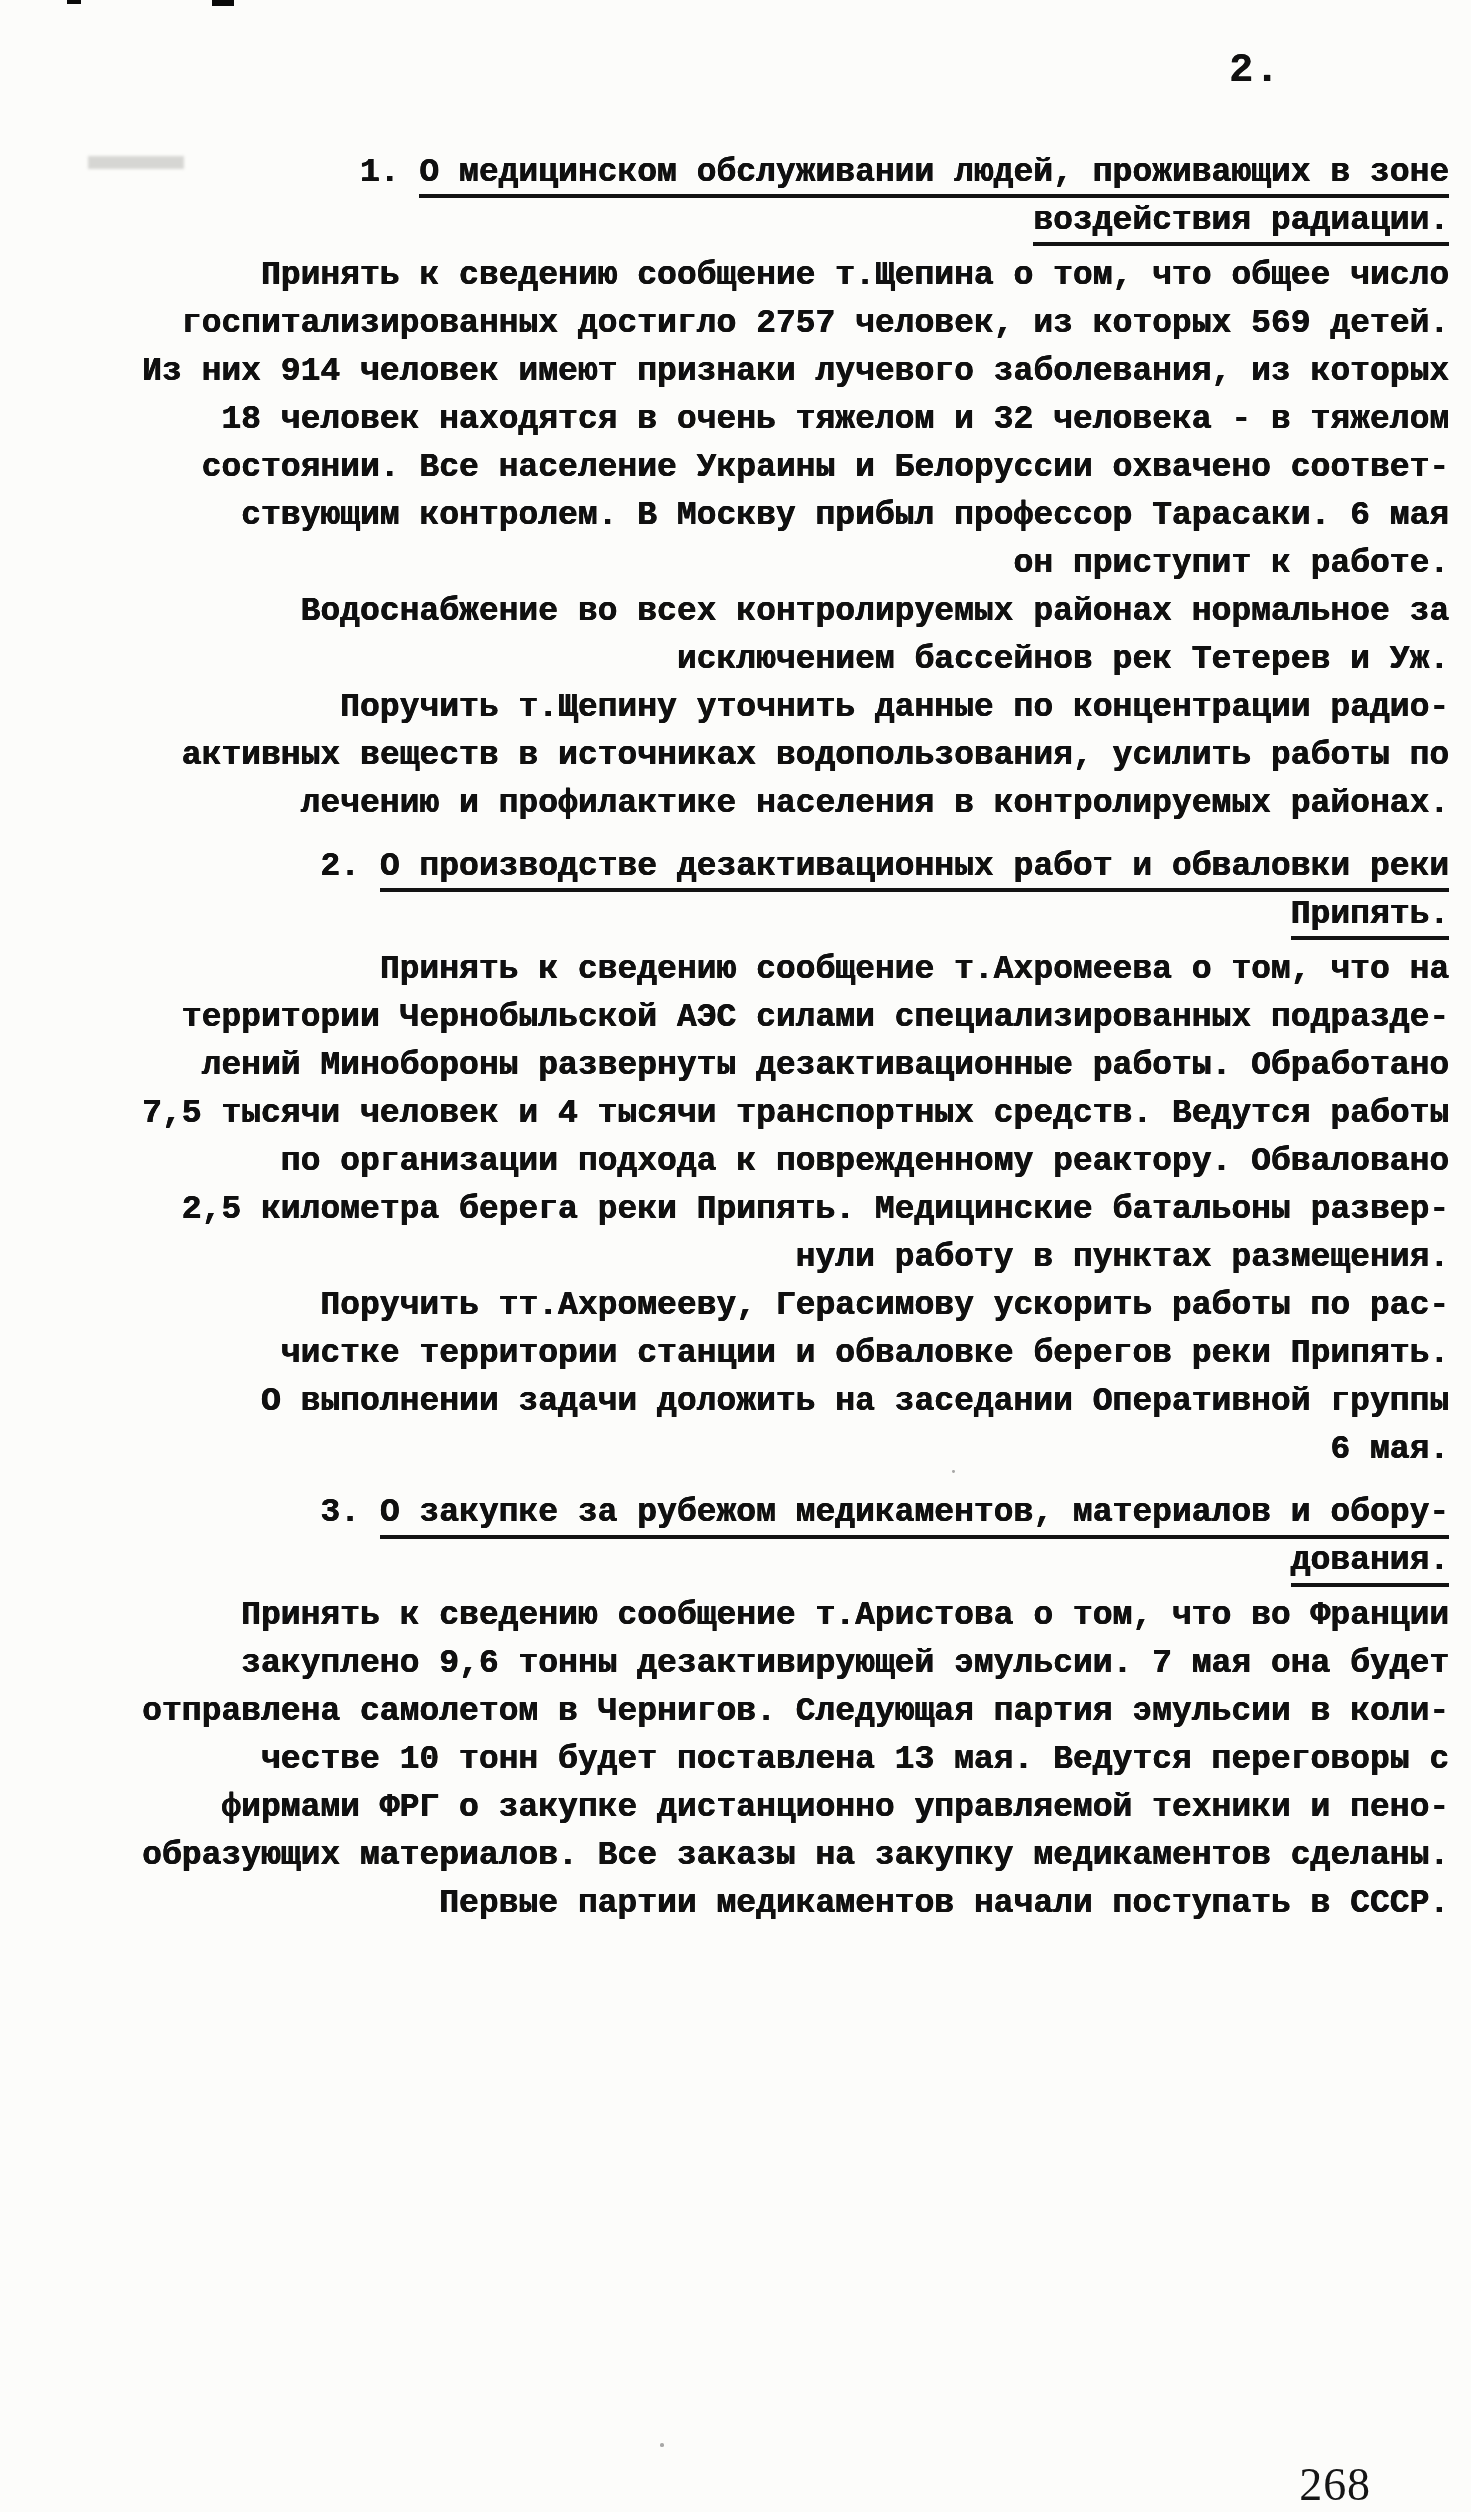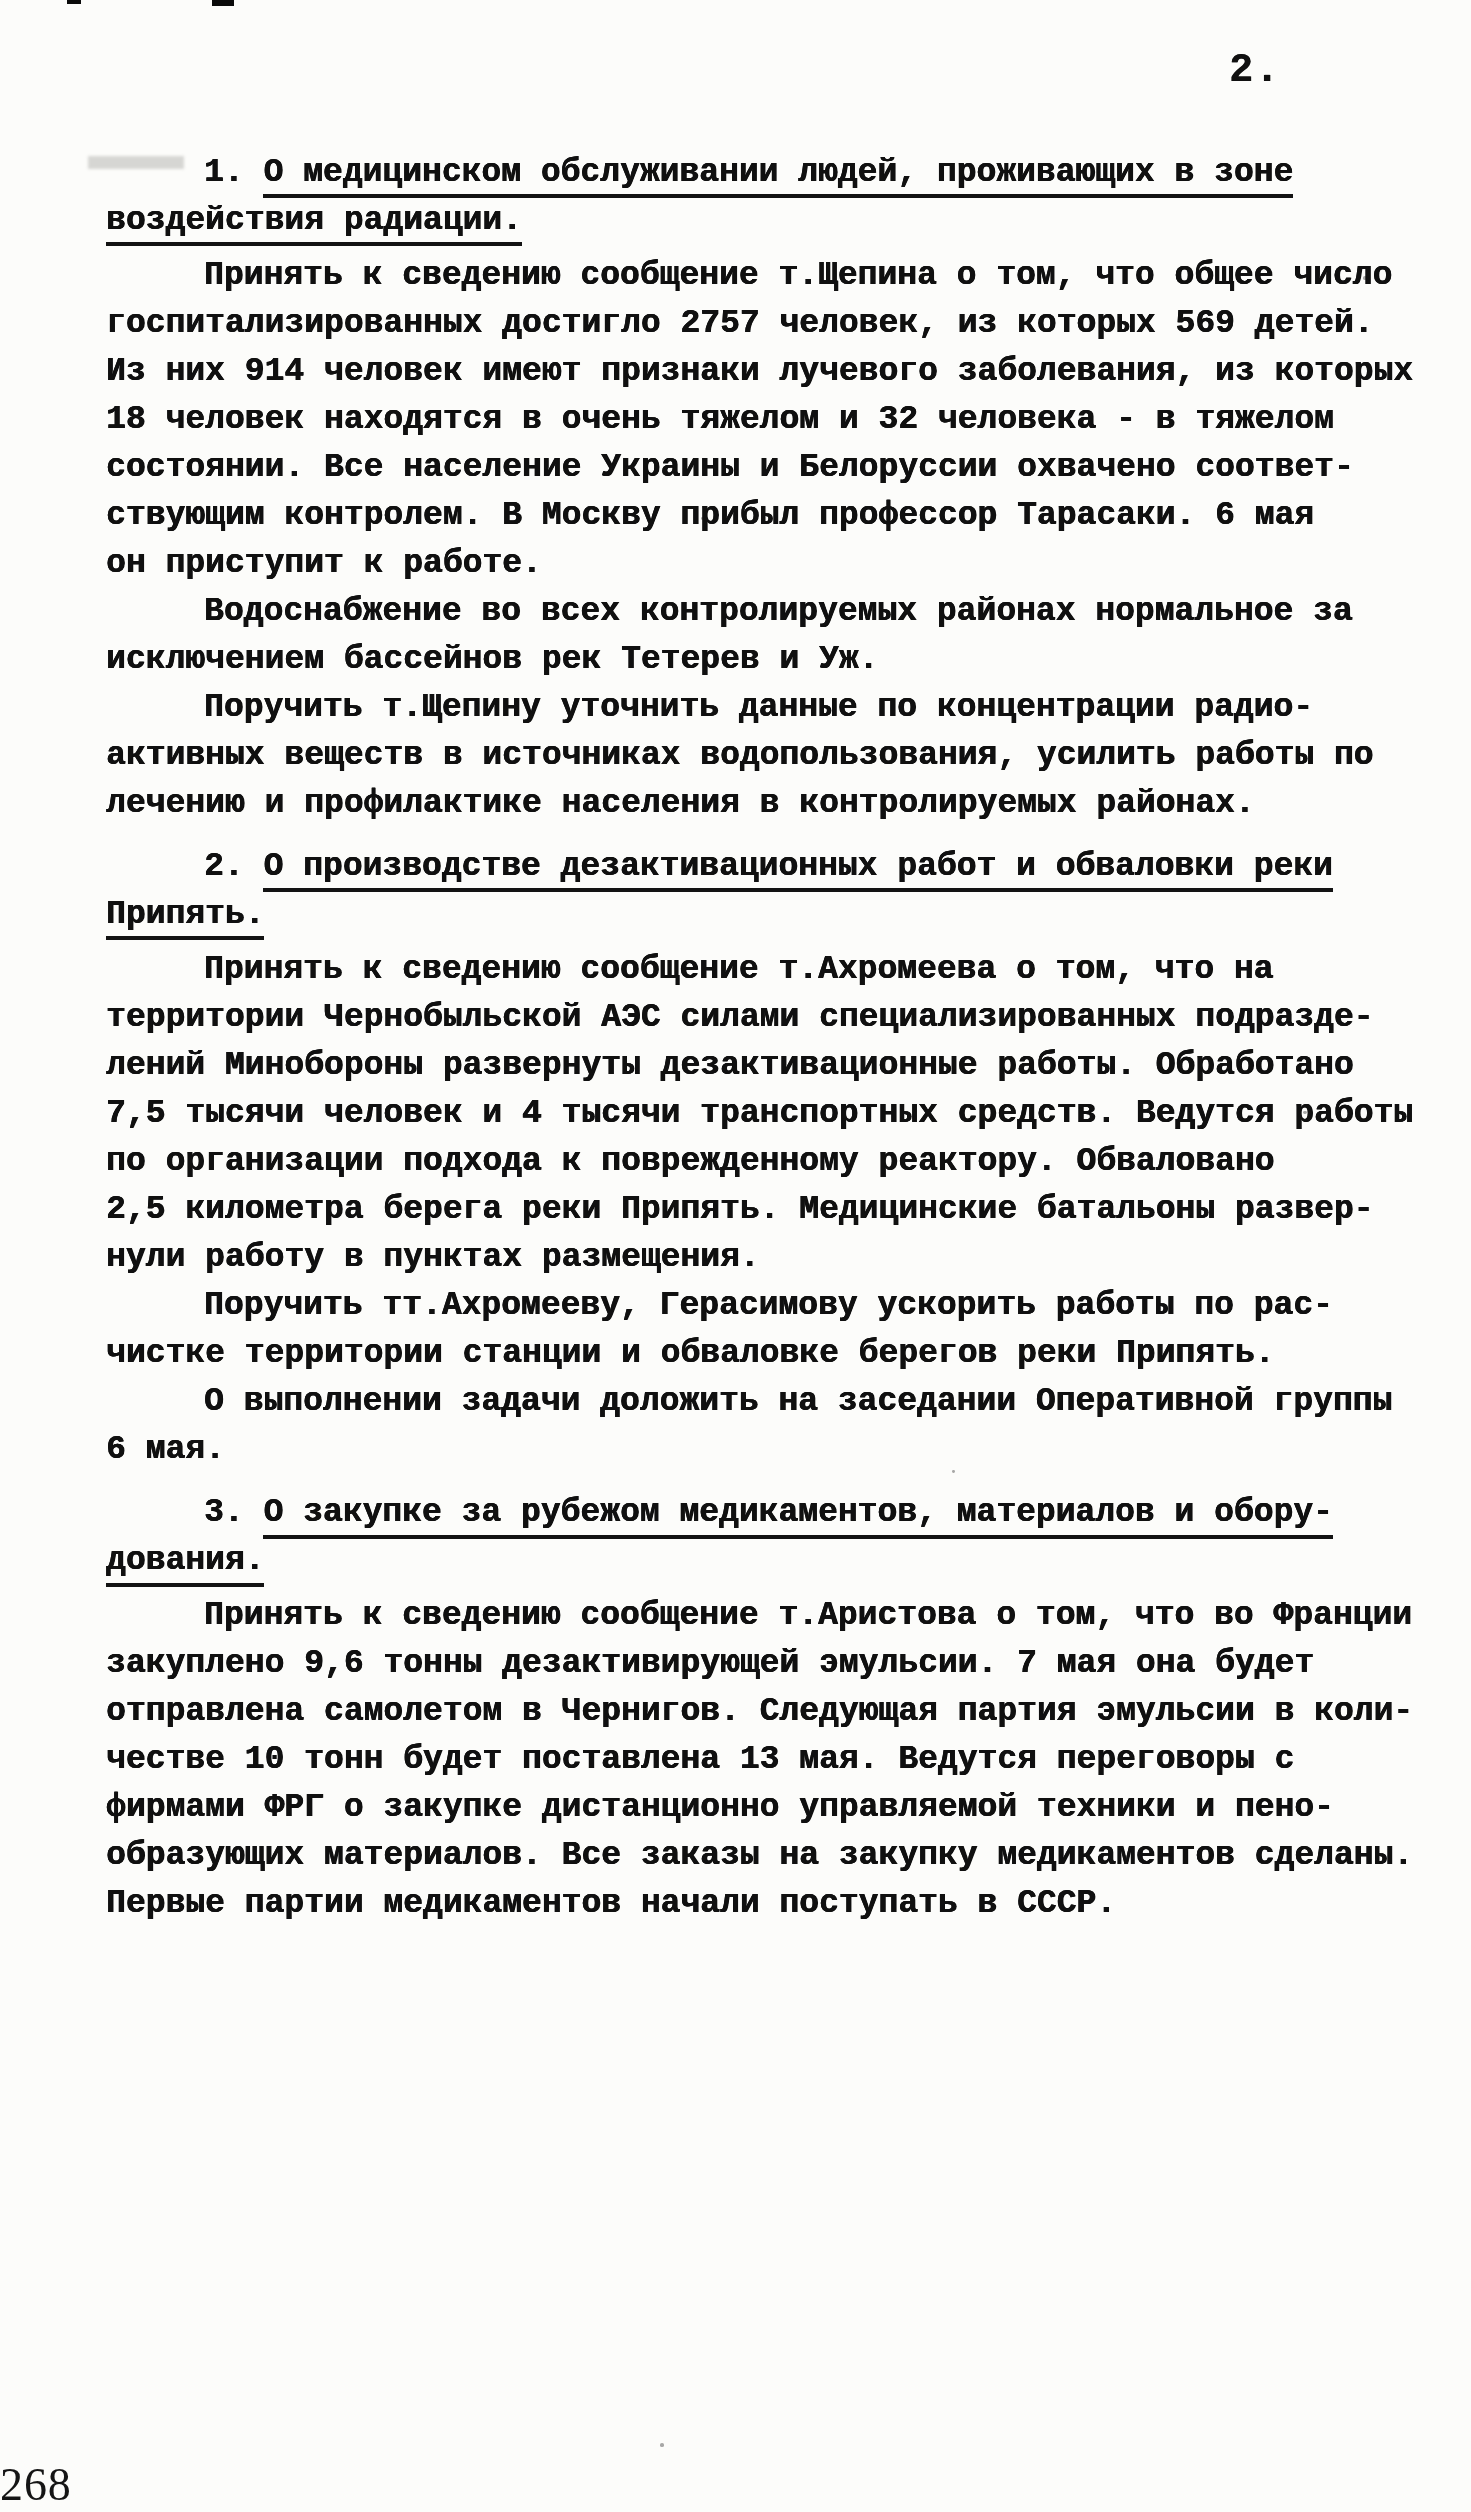--- a/index.html
+++ b/index.html
@@ -23,32 +23,32 @@
     letter-spacing:1.8px;
     text-shadow:0.6px 0 0 #101010;
   }
   
   .doc{
     position:absolute;left:106px;top:134px;width:1343px;
     font-size:33px;font-weight:700;line-height:48px;
     white-space:pre;
     text-shadow:0.6px 0 0 #101010, 0 0.4px 0 #101010;
   }
-  .line{height:48px;}
+  .line{height:48px;text-align:right;}
   .indent{padding-left:98px;}
   .block-heading{margin-top:14.7px;margin-bottom:7.4px;}
   .u{
     border-bottom:4.6px solid #131313;
     padding-bottom:3.7px;
   }
   .section-number{padding-right:0px;}
   
   .footer-num{
     position:absolute;left:0;top:2458px;width:1371px;
-    text-align:left;
+    text-align:right;
     font-family:"Liberation Serif","DejaVu Serif",serif;
     font-size:46px;font-weight:500;color:#151515;
     letter-spacing:0.9px;
   }
   
   .artifact{position:absolute;background:#0a0a0a;}
   .a-top-1{left:212px;top:0;width:22px;height:6.4px;}
   .a-top-2{left:67px;top:0;width:14px;height:3.7px;}
   .a-smudge{left:88px;top:156px;width:96px;height:13px;background:#9a9a96;opacity:.38;filter:blur(1.8px);}
   .speck{border-radius:50%;opacity:.35;}

